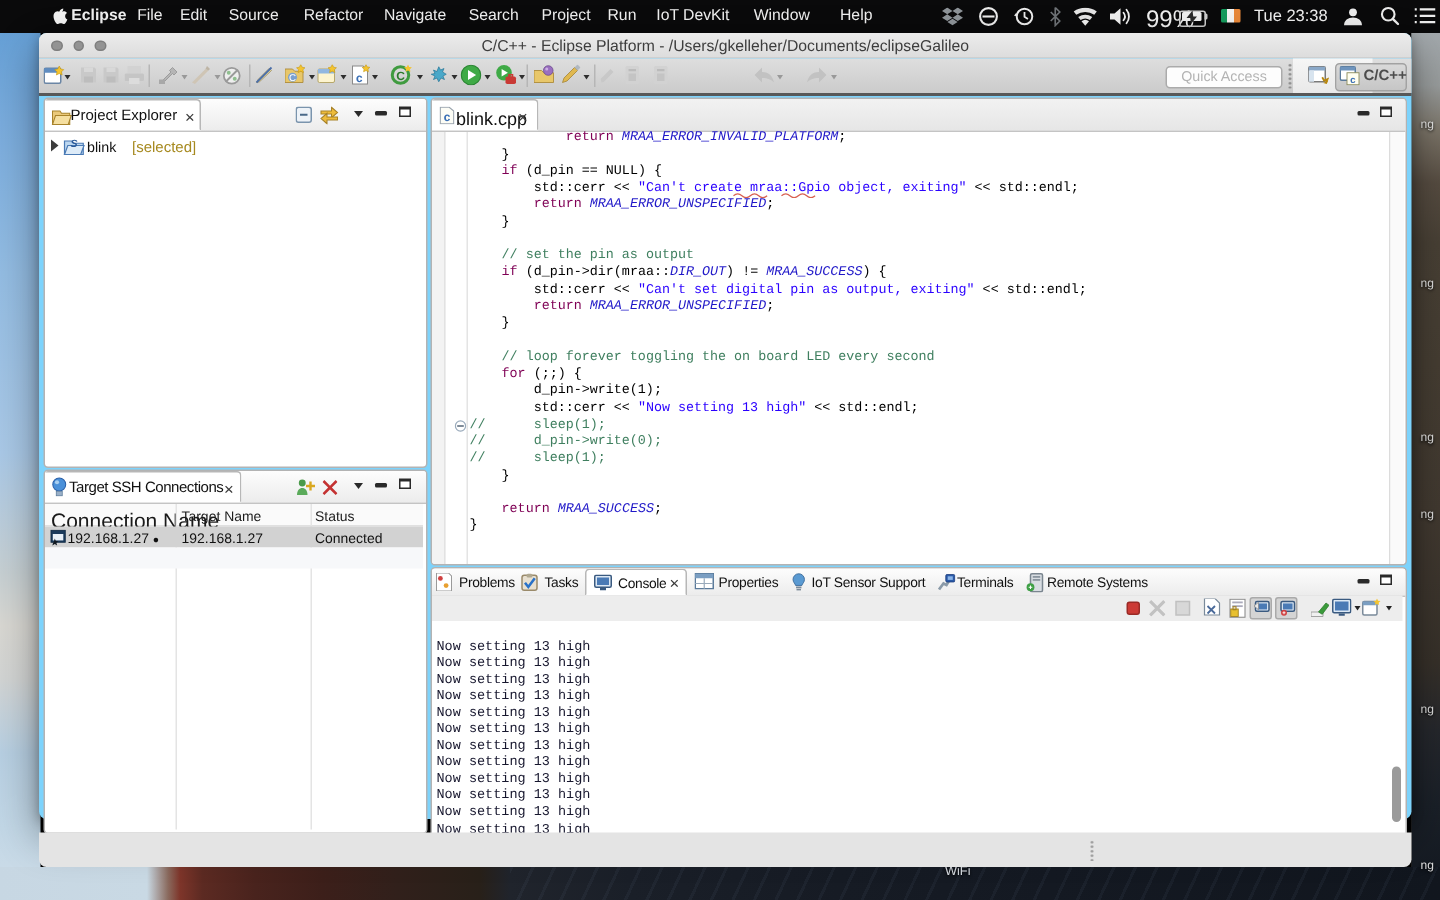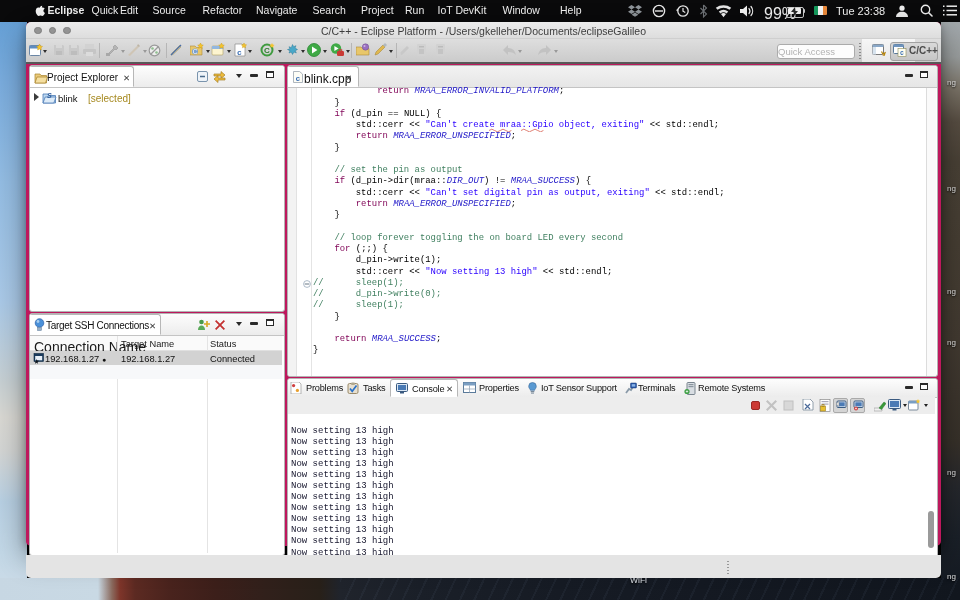--- a/index.html
+++ b/index.html
@@ -6,21 +6,21 @@
 
 #wallL{left:0;top:22px;width:27px;height:578px;background:linear-gradient(180deg,#66a0d6 0,#79abdc 60px,#93bce2 160px,#a9c8e6 280px,#c6cfd2 360px,#d8d7d2 395px,#d2d4d3 430px,#b7cfe2 480px,#c2d7e6 530px,#cfdde8 100%)}
 #wallR{left:941px;top:22px;width:19px;height:578px;background:linear-gradient(180deg,#a2a8ac 0,#989c9c 35px,#7b7468 65px,#564c41 100px,#484035 140px,#453d32 220px,#413930 320px,#363029 420px,#25272c 465px,#1a2028 515px,#131820 100%),linear-gradient(180deg,#9aa1a6,#3f372e)}
 #wallB{left:0;top:578px;width:960px;height:22px;background:linear-gradient(90deg,#c7d7e3 0,#c9d9e4 98px,#8a6a5e 112px,#7e352a 120px,#5c2a22 135px,#49231d 170px,#3c1f1a 215px,#31201b 265px,#282019 320px,#20242c 340px,#1a1f28 420px,#161b24 560px,#141922 700px,#11161e 100%)}
 #wallBs{left:340px;top:578px;width:620px;height:22px;background:repeating-linear-gradient(115deg,rgba(120,140,170,.07) 0 2px,transparent 2px 13px)}
 .dlabel{color:rgba(255,255,255,.85);font-size:8px;position:absolute;left:947px;text-shadow:0 1px 2px #000}
 
 #menubar{left:0;top:0;width:960px;height:22px;background:#0a0a0b;color:#f0f0f0;font-size:10.5px}
 #menubar .mi{position:absolute;top:4px;white-space:nowrap}
 
-#win{left:26px;top:22px;width:915px;height:524px;border-radius:5px;background:#be185d;box-shadow:0 12px 28px rgba(0,0,0,.42),0 2px 8px rgba(0,0,0,.3)}
+#win{left:26px;top:22px;width:915px;height:524px;border-radius:5px;background:#7dd3fc;box-shadow:0 12px 28px rgba(0,0,0,.42),0 2px 8px rgba(0,0,0,.3)}
 #titlebar{left:0;top:0;width:915px;height:16px;border-radius:5px 5px 0 0;background:linear-gradient(#ececec,#dddddd);border-bottom:1px solid #cfcfcf}
 .tl{position:absolute;top:4.5px;width:7.5px;height:7.5px;border-radius:50%;background:#939393;border:.5px solid #7e7e7e;box-sizing:border-box}
 #wtitle{width:915px;text-align:center;top:2.5px;font-size:10.5px;color:#3d3d3d}
 #toolbar{left:0;top:17px;width:915px;height:23px;background:linear-gradient(#dedede,#cbcbcb)}
 #tbline{left:0;top:40px;width:915px;height:1.5px;background:#585858}
 .tsep{position:absolute;top:4px;width:1px;height:15px;background:#b6b6b6}
 .tdd{position:absolute;top:10.5px;width:0;height:0;border-left:2.5px solid transparent;border-right:2.5px solid transparent;border-top:3px solid #2e2e2e}
 .tddg{border-top-color:#999}
 
 .panel{position:absolute;background:#fff;border:1px solid #b3b3b3;border-radius:3px;overflow:hidden}
@@ -56,21 +56,21 @@
 <div class="dlabel" style="top:338px">ng</div>
 <div class="dlabel" style="top:468px">ng</div>
 <div class="dlabel" style="top:572px">ng</div>
 <div class="dlabel" style="left:630px;top:575px;font-size:8.5px;color:rgba(235,240,245,.9)">WiFi</div>
 
 <div id="menubar" class="a">
 <svg class="a" style="left:34.5px;top:5px" width="11" height="13" viewBox="0 0 12 14">
       <path fill="#f2f2f2" d="M8.3 3.4c.6-.7 1-1.7.9-2.7-.9.1-1.9.6-2.5 1.3-.5.6-1 1.6-.9 2.6 1 .1 1.9-.5 2.5-1.2zM10.8 7.4c0-1.9 1.5-2.8 1.6-2.8-.9-1.3-2.2-1.4-2.7-1.5-1.1-.1-2.2.7-2.8.7-.6 0-1.5-.7-2.4-.7-1.2 0-2.4.7-3 1.8-1.3 2.2-.3 5.5.9 7.3.6.9 1.3 1.9 2.3 1.8.9 0 1.3-.6 2.4-.6s1.4.6 2.4.6 1.6-.9 2.2-1.8c.7-1 1-2 1-2.1-.1 0-1.9-.8-1.9-2.7z" transform="scale(0.85)"></path>
     </svg>
 <div class="mi" style="left:47.5px;font-weight:bold">Eclipse</div>
-<div class="mi" style="left:91.5px">Quick</div>
+<div class="mi" style="left:91.5px">File</div>
 <div class="mi" style="left:120px">Edit</div>
 <div class="mi" style="left:152.5px">Source</div>
 <div class="mi" style="left:202.5px">Refactor</div>
 <div class="mi" style="left:256px">Navigate</div>
 <div class="mi" style="left:312.5px">Search</div>
 <div class="mi" style="left:361px">Project</div>
 <div class="mi" style="left:405px">Run</div>
 <div class="mi" style="left:437.5px">IoT DevKit</div>
 <div class="mi" style="left:502.5px">Window</div>
 <div class="mi" style="left:560px">Help</div>
@@ -279,21 +279,21 @@
 
 <svg class="a" style="left:477px;top:6px" width="13" height="10" viewBox="0 0 13 10">
         <path d="M5 0L0 5l5 5V7c4 0 6 1 8 3-1-4-3-7-8-7z" fill="#c2c2c2"></path>
       </svg>
 <div class="tdd tddg" style="left:492px"></div>
 <svg class="a" style="left:512px;top:6px" width="13" height="10" viewBox="0 0 13 10">
         <path d="M8 0l5 5-5 5V7C4 7 2 8 0 10c1-4 3-7 8-7z" fill="#c2c2c2"></path>
       </svg>
 <div class="tdd tddg" style="left:528px"></div>
 
-<div class="a" style="left:751px;top:4.5px;width:76px;height:13px;background:#fdfdfd;border:1px solid #ababab;border-radius:3px;font-size:9.5px;color:#b3b3b3;line-height:13px">Quick Access</div>
+<div class="a" style="left:751px;top:4.5px;width:76px;height:13px;background:#fdfdfd;border:1px solid #ababab;border-radius:3px;font-size:9.5px;color:#b3b3b3;text-align:center;line-height:13px">Quick Access</div>
 <div class="a" style="left:836px;top:0;width:53px;height:23px;background:linear-gradient(#f6f6f6,#e9e9e9)"></div>
 <div class="a" style="left:833px;top:3px;width:2px;height:17px;background-image:radial-gradient(circle,#8a8a8a 0.7px,transparent 1px);background-size:2px 3px"></div>
 
 <svg class="a" style="left:846px;top:4px" width="14" height="14" viewBox="0 0 14 14">
         <rect x="0.5" y="1.5" width="11" height="10" rx="1" fill="#fff" stroke="#7a7a7a"></rect>
         <rect x="0.5" y="1.5" width="11" height="2.5" fill="#8aa8c8"></rect>
         <rect x="0.5" y="4" width="3.5" height="7.5" fill="#d8e4ef"></rect>
         <path d="M9.5 8.5l1.2 2.3 2.3-1-1 2.3" fill="none" stroke="#b8860b" stroke-width="1.2"></path>
         <path d="M13.5 10.5l-1 2.5-2.3-.7" fill="#b8860b"></path>
       </svg>

